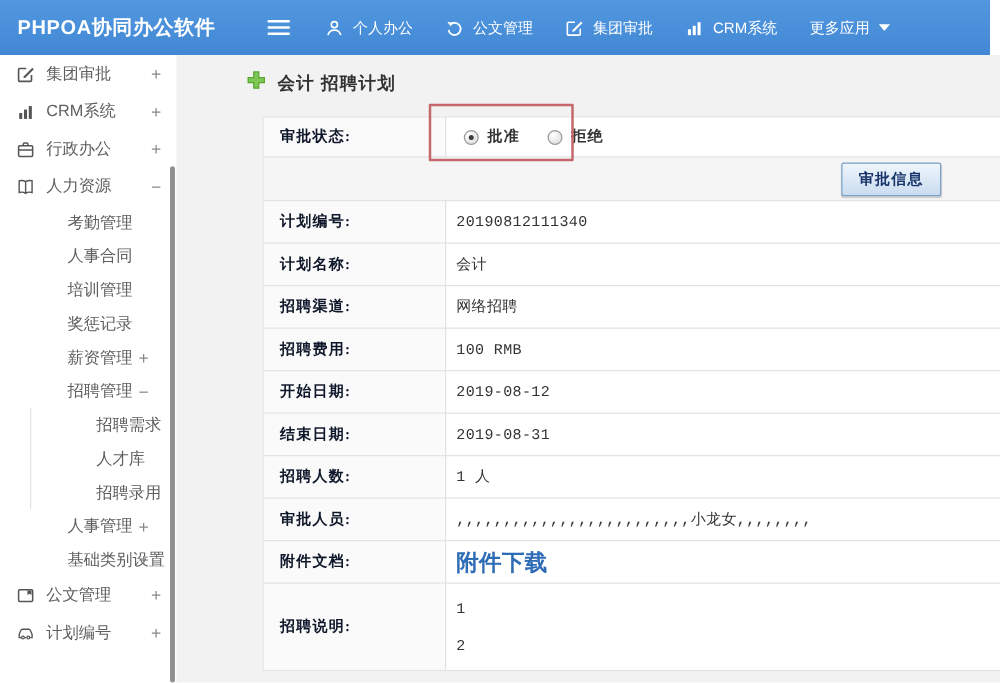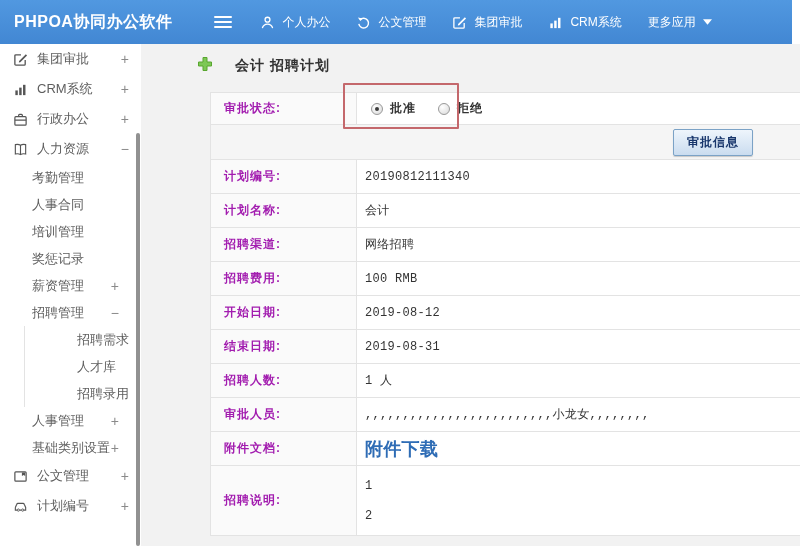--- a/index.html
+++ b/index.html
@@ -21,39 +21,39 @@
   .nav { display:flex; margin-left:28px; gap:26px; align-items:center; }
   .nav-item { display:flex; align-items:center; gap:7px; font-size:12px; cursor:pointer; white-space:nowrap; }
   .nav-item svg { display:block; }
 
   
   .sidebar { position:absolute; top:44px; left:0; width:141px; bottom:0; background:#fff; overflow:hidden; z-index:3; }
   .side-item { position:relative; display:flex; align-items:center; color:#5e5e5e; cursor:pointer; white-space:nowrap; }
   .side-item.l0 { height:30px; padding-left:13px; font-size:13px; }
   .side-item.l0 .side-label { margin-left:9px; }
   .side-item .icon { color:#555; display:flex; flex:none; }
-  .side-item.l1 { height:27px; padding-left:32px; font-size:13px; }
+  .side-item.l1 { height:27px; padding-left:54px; font-size:13px; }
   .side-item.l2 { height:27px; padding-left:77px; font-size:13px; }
   .side-item.l2::before { content:""; position:absolute; left:24px; top:0; bottom:0; border-left:1px solid #e3e3e3; }
   .expander { position:absolute; color:#8a8a8a; font-size:14px; line-height:1; }
   .l0 > .expander { right:12px; }
   .l1 > .expander { right:22px; }
   .scroll-thumb { position:absolute; left:136px; top:133px; width:4px; height:413px; background:#919191; border-radius:2px; z-index:6; cursor:pointer; }
 
   
   .main { position:absolute; top:44px; left:141px; width:659px; bottom:0; background:#f2f2f2; overflow:hidden; }
-  .page-title-row { display:flex; align-items:center; gap:22px; margin:12px 0 0 56px; }
+  .page-title-row { display:flex; align-items:center; gap:9px; margin:12px 0 0 56px; }
   .page-title-text { font-size:14px; font-weight:bold; color:#333; letter-spacing:1px; }
 
   .form-table {
     border-collapse:collapse; margin:16px 0 0 69px; width:1100px;
     table-layout:fixed; background:#fff;
   }
   .form-table td { border:1px solid #e3e3e3; font-size:12px; color:#333; vertical-align:middle; }
-  td.lbl { width:146px; padding-left:13px; background:#fafafa; font-weight:bold; letter-spacing:1px; color:#a21caf; }
+  td.lbl { width:146px; padding-left:13px; background:#fafafa; font-weight:bold; letter-spacing:1px; color:#0f172a;font-family:Liberation Serif, serif; }
   td.val { padding-left:8px; font-family:"Liberation Mono","DejaVu Sans Mono",monospace; font-size:12px; letter-spacing:0.3px; }
   tr.row { height:34px; }
   tr.tall { height:70px; }
   tr.radio-row { height:32px; }
   td.radio-cell { padding-left:14px; }
   .radio-group { display:flex; align-items:center; gap:7px; }
   .radio {
     width:12px; height:12px; border-radius:50%; border:1px solid #9a9a9a;
     background:radial-gradient(circle at 35% 30%, #ffffff, #d9d9d9);
     display:inline-block; position:relative; cursor:pointer; flex:none;

